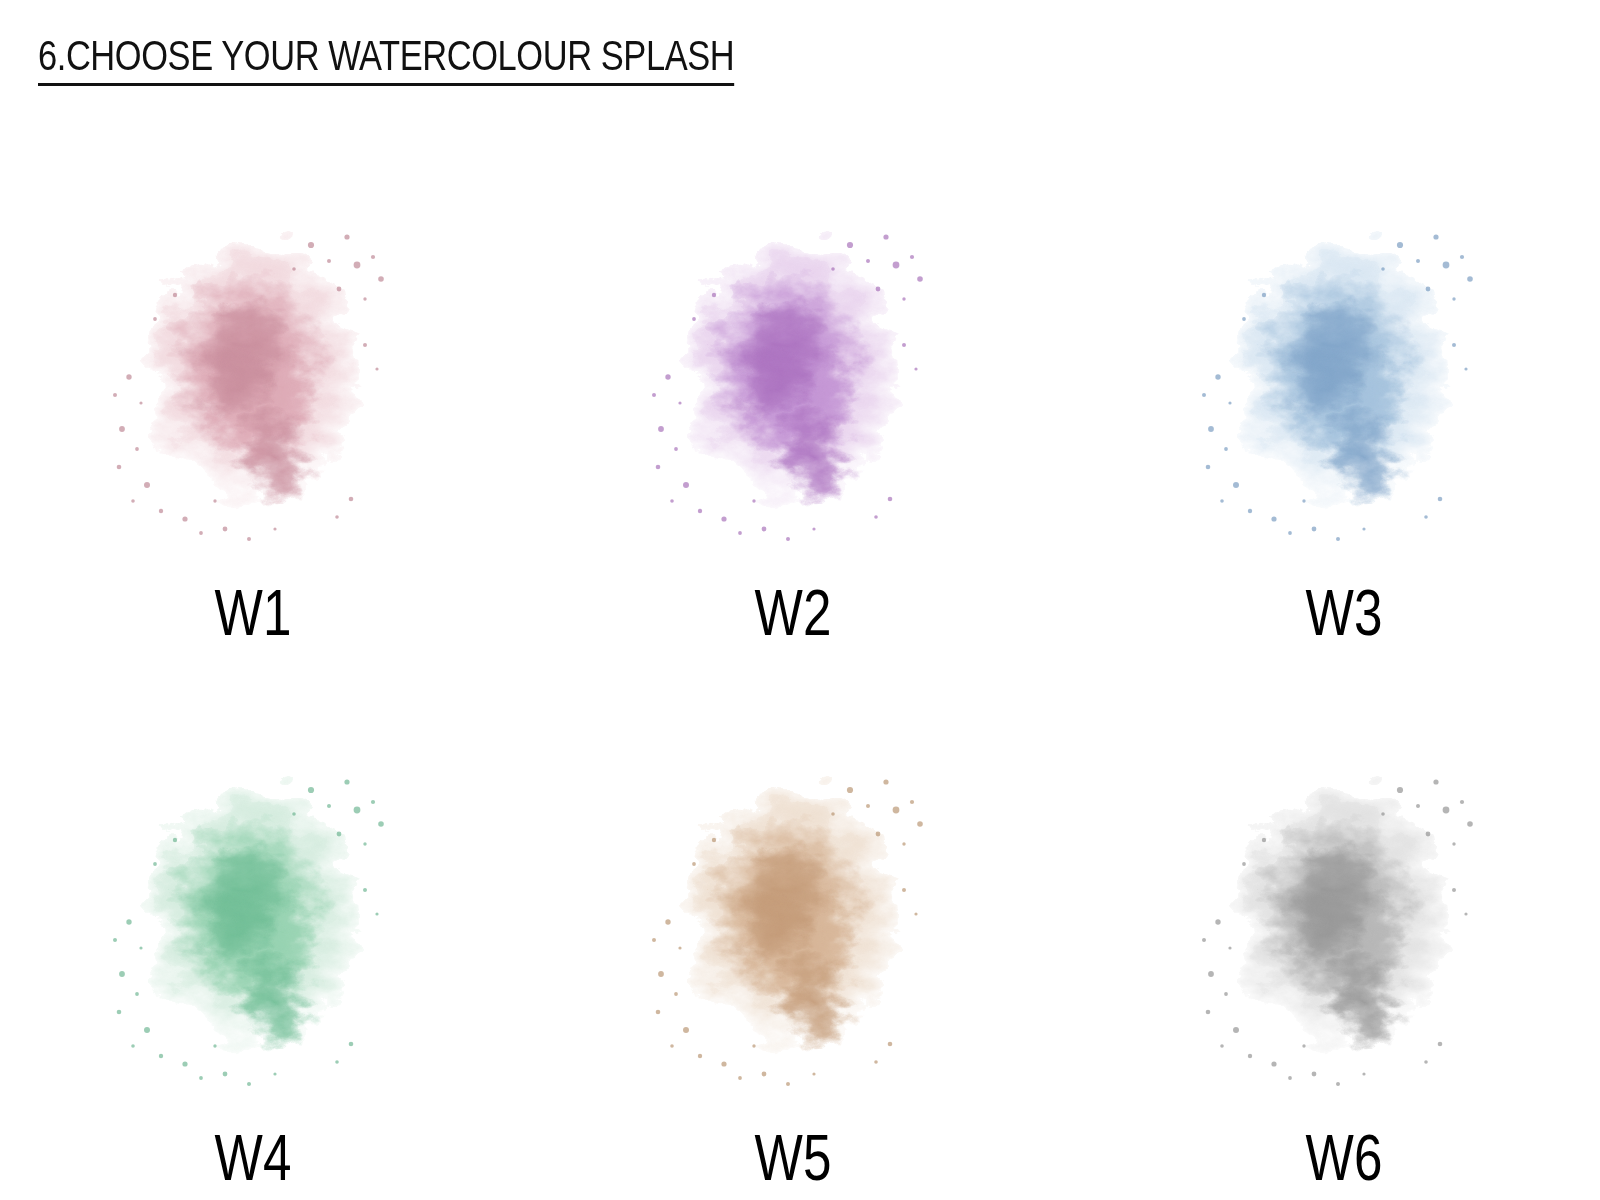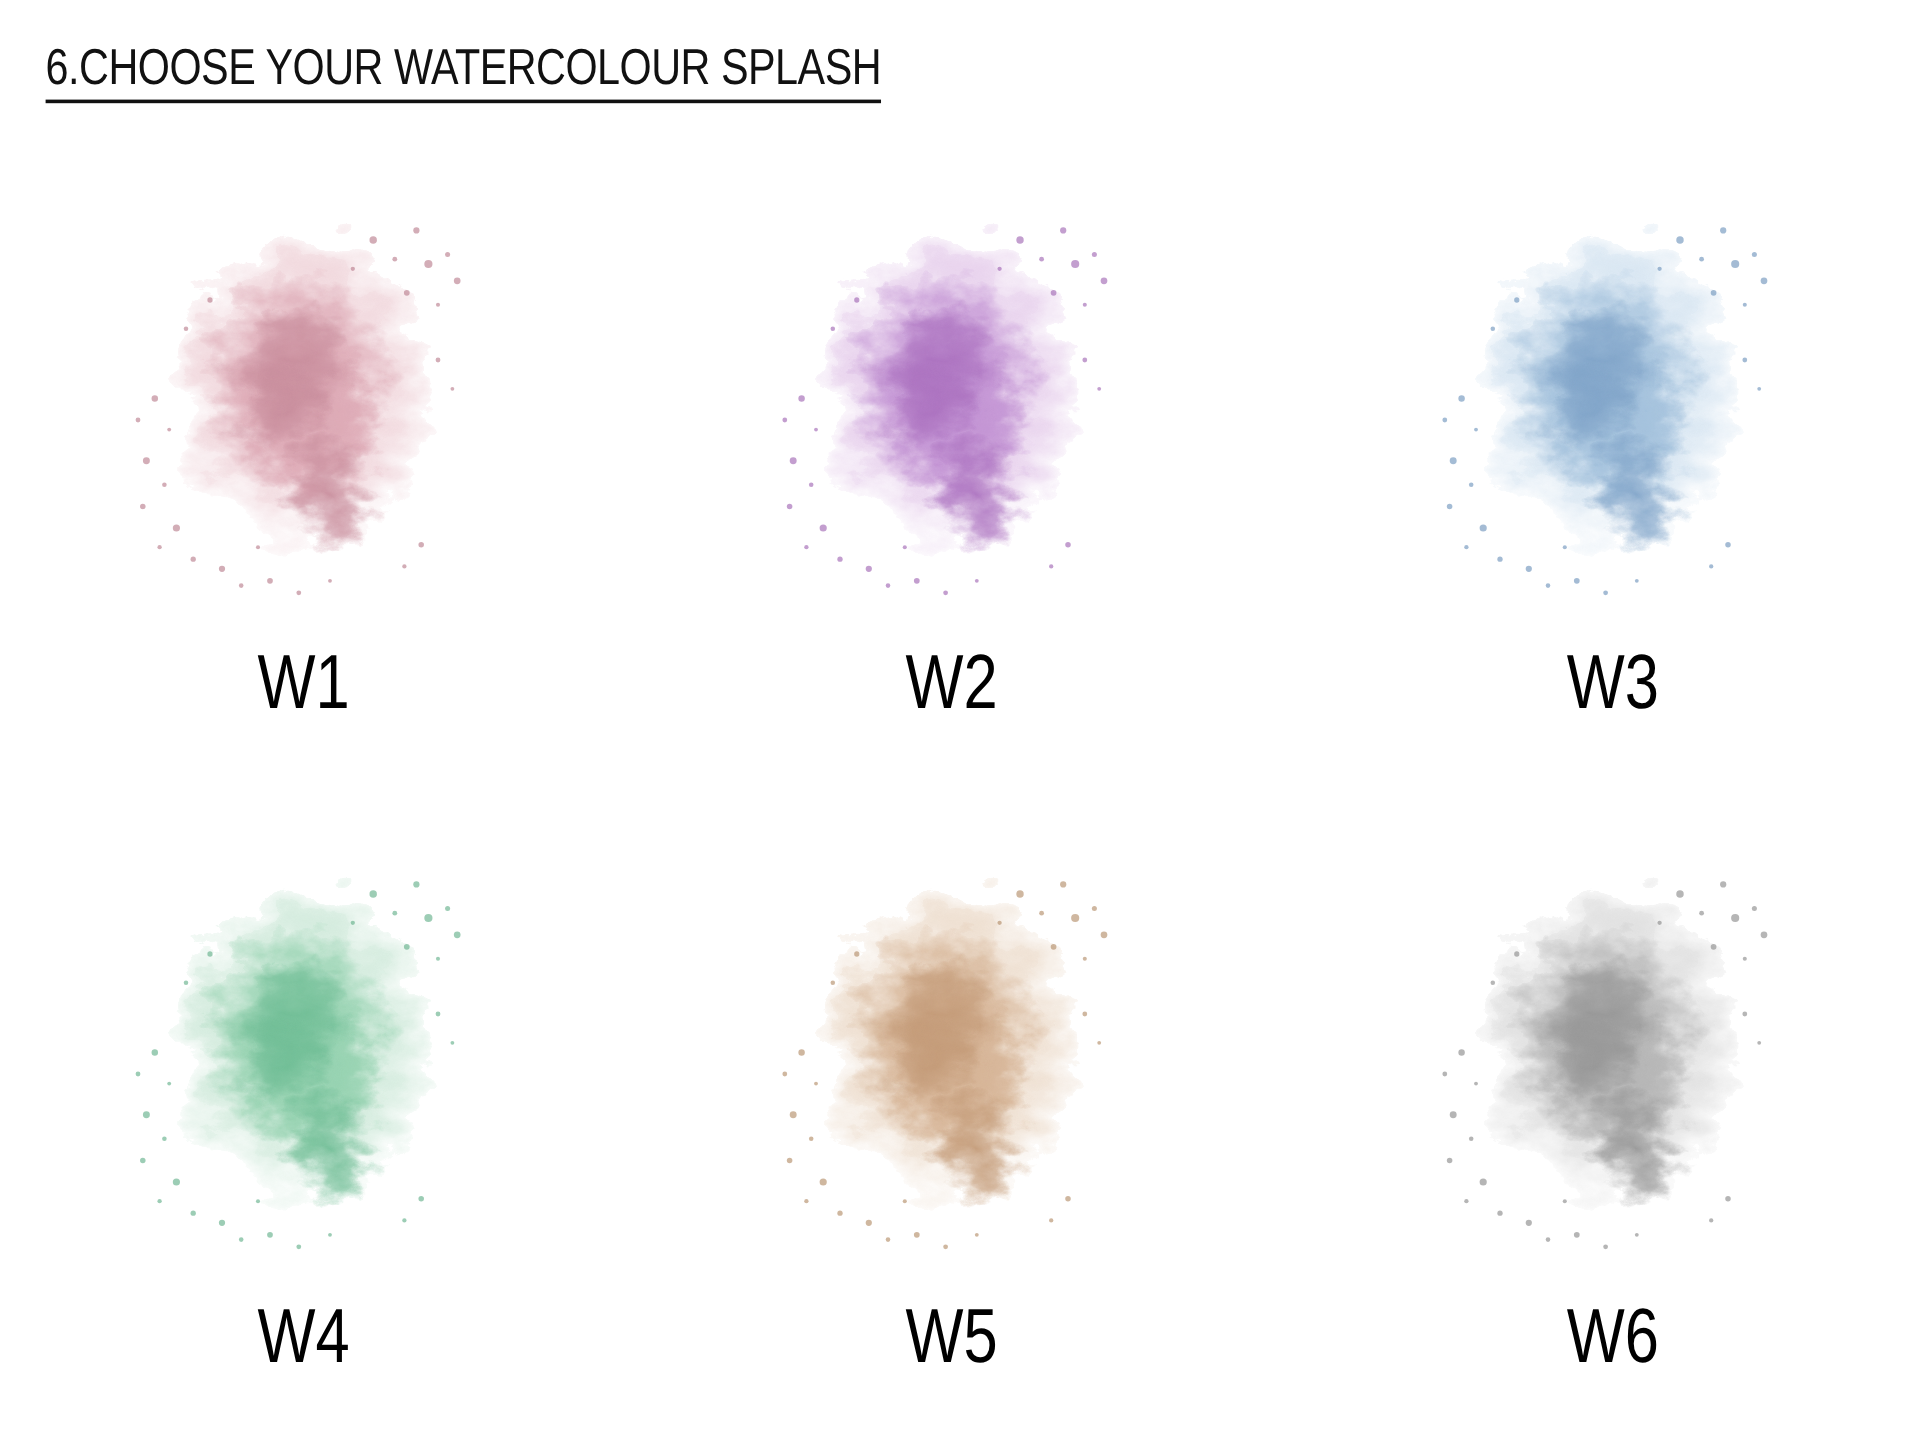--- a/index.html
+++ b/index.html
@@ -45,21 +45,21 @@
     display: grid;
     grid-template-columns: repeat(3, 1fr);
     grid-template-rows: repeat(2, 1fr);
   }
 
   .swatch-cell {
     position: relative;
     display: flex;
     flex-direction: column;
     align-items: center;
-    justify-content: center;
+    justify-content: flex-end;
   }
 
   .splash-wrap {
     width: 330px;
     height: 360px;
     position: relative;
     margin-top: 8px;
   }
   .splash-wrap svg { display: block; width: 100%; height: 100%; }
 

